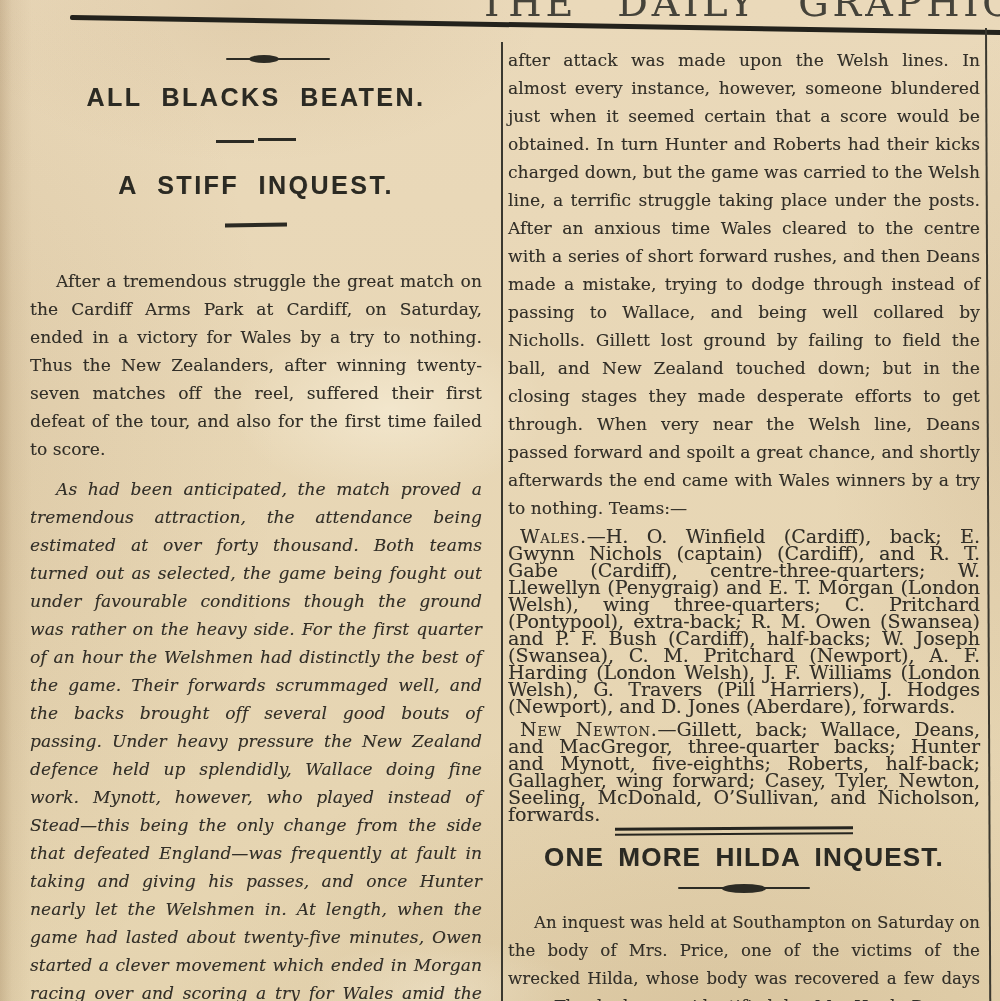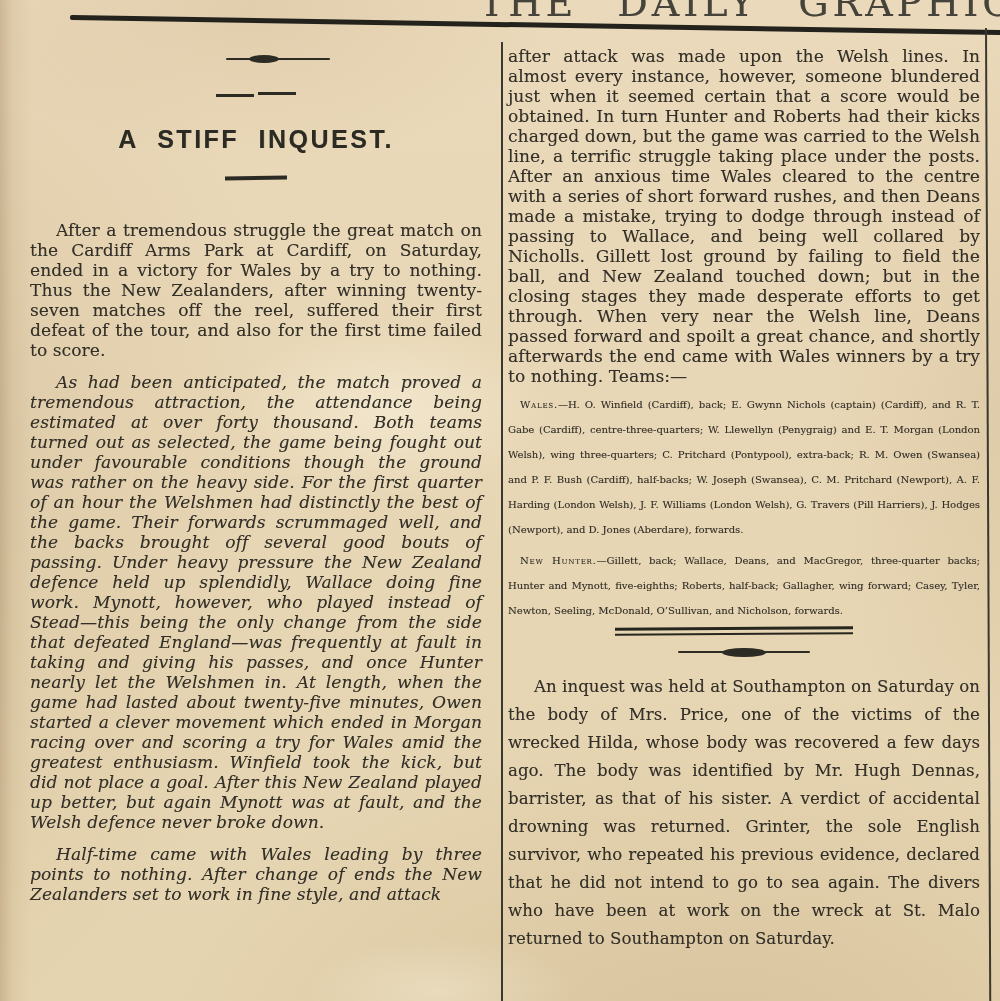--- a/index.html
+++ b/index.html
@@ -83,31 +83,31 @@
   .thick-rule { margin:24px auto 0; width:62px; height:4.2px; background:#2b2a23;
                 transform:rotate(-1deg); }
 
   .double-rule { position:relative; margin:4px auto 0; left:-10px; width:238px; height:3px;
                  border-top:3.5px solid #26251f; border-bottom:2.2px solid #26251f;
                  transform:rotate(-0.4deg); }
 
   
   .body {
     margin:0; text-align:justify;
-    font-size:17px; line-height:20px;
+    font-size:17px; line-height:28px;
     letter-spacing:0.1px; color:#322f28;
   }
   .indent { text-indent:26px; }
   .p1 { margin-top:40px; }
   .p2, .p3 { margin-top:12px;font-style:italic; }
   .p4 { margin-top:6px; }
 
   .teamlist {
     margin:6px 0 0; text-align:justify;
-    font-size:10px; line-height:25px;
+    font-size:19px; line-height:17px;
     text-indent:12px; color:#322f28;
   }
   .team-label { font-variant:small-caps; letter-spacing:0.8px; }
 
   .article2-body { margin-top:16px; font-size:16.5px; line-height:28px; }
 </style>
 </head>
 <body>
 
 <div class="page">
@@ -118,44 +118,46 @@
   <div class="vrule vrule-center"></div>
   <div class="vrule vrule-right"></div>
 
   <div class="col col-left">
 
     <div class="lens-divider lens-a">
       <span class="line"></span>
       <span class="lens"></span>
     </div>
 
+    <h2 class="headline-sub sub1">ALL BLACKS BEATEN.</h2>
 
     <div class="dash-divider">
       <span class="d1"></span>
       <span class="d2"></span>
     </div>
 
     <h2 class="headline-sub sub2">A STIFF INQUEST.</h2>
 
     <div class="thick-rule"></div>
 
     <p class="body indent p1">After a tremendous struggle the great match on the Cardiff Arms Park at Cardiff, on Saturday, ended in a victory for Wales by a try to nothing. Thus the New Zealanders, after winning twenty-seven matches off the reel, suffered their first defeat of the tour, and also for the first time failed to score.</p>
     <p class="body indent p2">As had been anticipated, the match proved a tremendous attraction, the attendance being estimated at over forty thousand. Both teams turned out as selected, the game being fought out under favourable conditions though the ground was rather on the heavy side. For the first quarter of an hour the Welshmen had distinctly the best of the game. Their forwards scrummaged well, and the backs brought off several good bouts of passing. Under heavy pressure the New Zealand defence held up splendidly, Wallace doing fine work. Mynott, however, who played instead of Stead—this being the only change from the side that defeated England—was frequently at fault in taking and giving his passes, and once Hunter nearly let the Welshmen in. At length, when the game had lasted about twenty-five minutes, Owen started a clever movement which ended in Morgan racing over and scoring a try for Wales amid the greatest enthusiasm. Winfield took the kick, but did not place a goal. After this New Zealand played up better, but again Mynott was at fault, and the Welsh defence never broke down.</p>
     <p class="body indent p3">Half-time came with Wales leading by three points to nothing. After change of ends the New Zealanders set to work in fine style, and attack</p>
   </div>
 
   <div class="col col-right">
     <p class="body p4">after attack was made upon the Welsh lines. In almost every instance, however, someone blundered just when it seemed certain that a score would be obtained. In turn Hunter and Roberts had their kicks charged down, but the game was carried to the Welsh line, a terrific struggle taking place under the posts. After an anxious time Wales cleared to the centre with a series of short forward rushes, and then Deans made a mistake, trying to dodge through instead of passing to Wallace, and being well collared by Nicholls. Gillett lost ground by failing to field the ball, and New Zealand touched down; but in the closing stages they made desperate efforts to get through. When very near the Welsh line, Deans passed forward and spoilt a great chance, and shortly afterwards the end came with Wales winners by a try to nothing. Teams:—</p>
 
     <p class="teamlist"><span class="team-label">Wales.</span><span>—H. O. Winfield (Cardiff), back; E. Gwynn Nichols (captain) (Cardiff), and R. T. Gabe (Cardiff), centre-three-quarters; W. Llewellyn (Penygraig) and E. T. Morgan (London Welsh), wing three-quarters; C. Pritchard (Pontypool), extra-back; R. M. Owen (Swansea) and P. F. Bush (Cardiff), half-backs; W. Joseph (Swansea), C. M. Pritchard (Newport), A. F. Harding (London Welsh), J. F. Williams (London Welsh), G. Travers (Pill Harriers), J. Hodges (Newport), and D. Jones (Aberdare), forwards.</span></p>
 
-    <p class="teamlist"><span class="team-label">New Hunter.</span><span>—Gillett, back; Wallace, Deans, and MacGregor, three-quarter backs; Hunter and Mynott, five-eighths; Roberts, half-back; Gallagher, wing forward; Casey, Tyler, Newton, Seeling, McDonald, O’Sullivan, and Nicholson, forwards.</span></p>
+    <p class="teamlist"><span class="team-label">New Newton.</span><span>—Gillett, back; Wallace, Deans, and MacGregor, three-quarter backs; Hunter and Mynott, five-eighths; Roberts, half-back; Gallagher, wing forward; Casey, Tyler, Newton, Seeling, McDonald, O’Sullivan, and Nicholson, forwards.</span></p>
 
     <div class="double-rule"></div>
 
+    <h2 class="headline-sub article2-headline">ONE MORE HILDA INQUEST.</h2>
 
     <div class="lens-divider lens-b">
       <span class="line"></span>
       <span class="lens"></span>
     </div>
 
     <p class="body indent article2-body">An inquest was held at Southampton on Saturday on the body of Mrs. Price, one of the victims of the wrecked Hilda, whose body was recovered a few days ago. The body was identified by Mr. Hugh Dennas, barrister, as that of his sister. A verdict of accidental drowning was returned. Grinter, the sole English survivor, who repeated his previous evidence, declared that he did not intend to go to sea again. The divers who have been at work on the wreck at St. Malo returned to Southampton on Saturday.</p>
   </div>
 
 </div>

